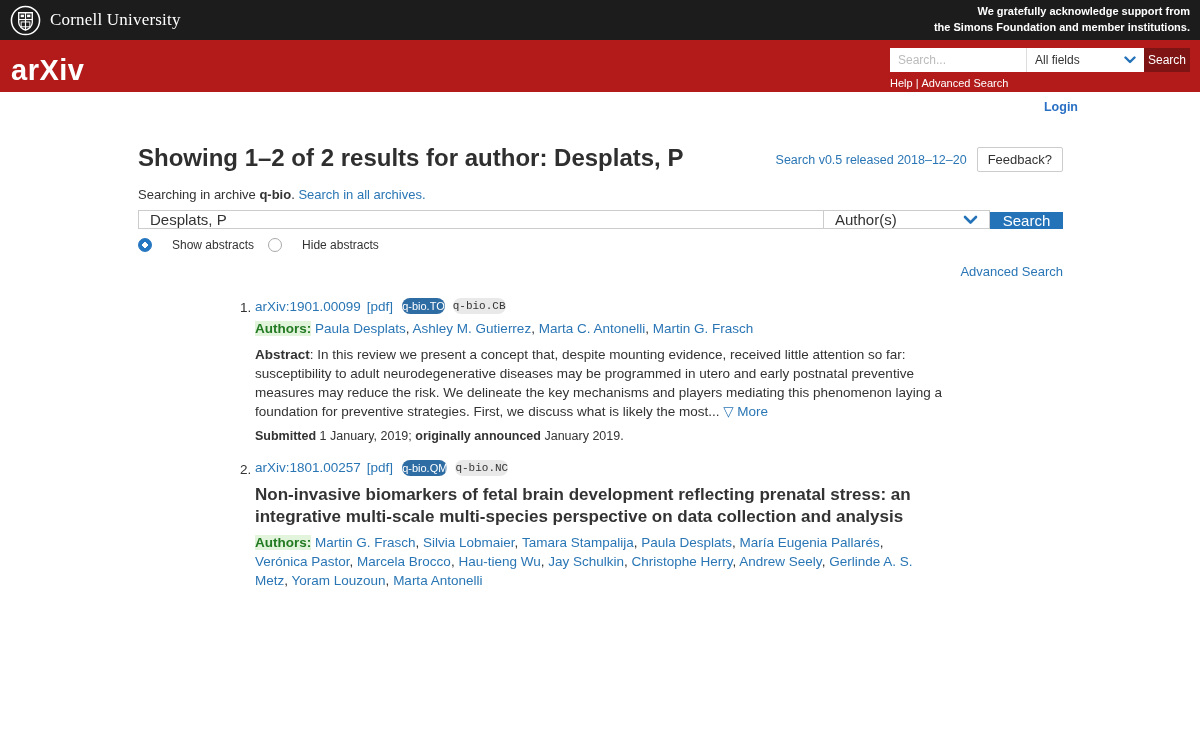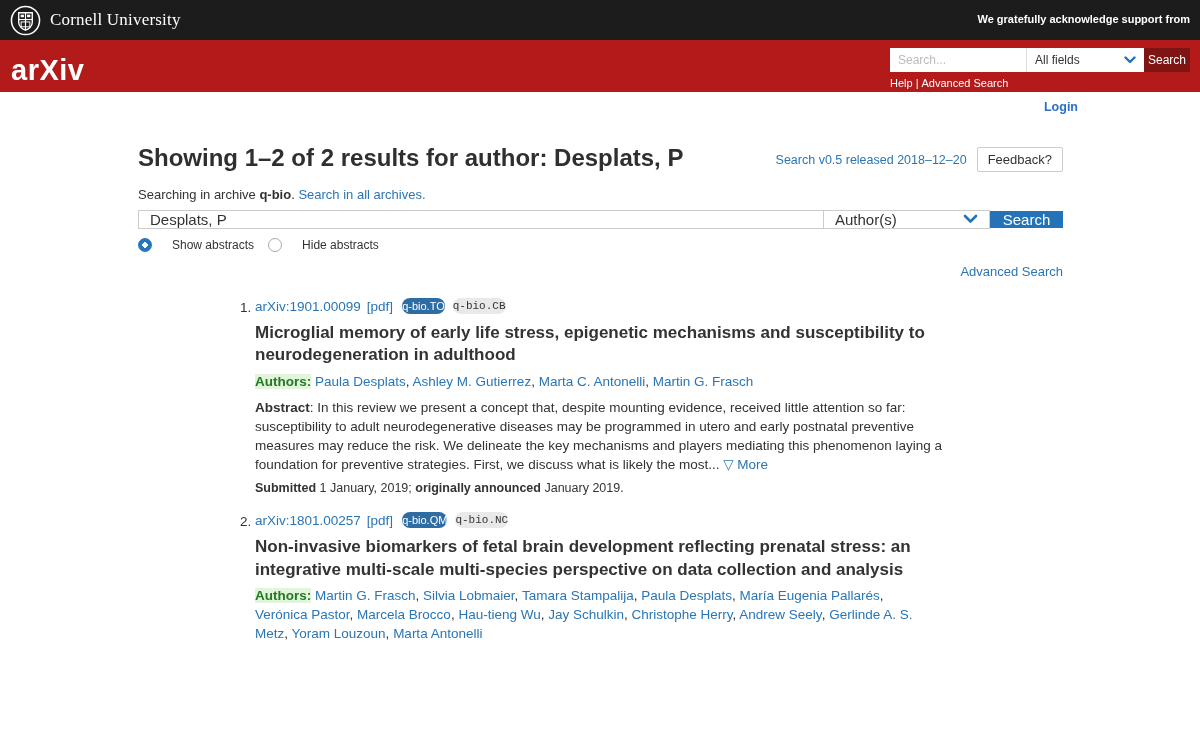--- a/index.html
+++ b/index.html
@@ -67,21 +67,21 @@
   .header-right { display: flex; align-items: center; gap: 10px; margin-left: 44px; }
   .version-link { font-size: 12.5px; }
   .feedback-btn {
     background: #fff; border: 1px solid #ccc; border-radius: 2px;
     font-size: 13px; color: #333; padding: 4px 10px; cursor: pointer;
     font-family: "Liberation Sans", sans-serif;
   }
   .archive-line { margin-top: 15px; font-size: 13px; color: #333; }
   .archive-line b { font-weight: bold; }
 
-  .search-row { margin-top: 7px; display: flex; align-items: center; height: 20px; }
+  .search-row { margin-top: 7px; display: flex; align-items: flex-end; height: 20px; }
   .query-input {
     width: 686px; border: 1px solid #ccc; padding: 0 11px;
     font-size: 15px; color: #333; outline: none;
     font-family: "Liberation Sans", sans-serif;
   }
   .field-select {
     width: 166px; border: 1px solid #ccc; border-left: none; background: #fff;
     display: flex; align-items: center; justify-content: space-between;
     padding: 0 11px; font-size: 15px; color: #333; cursor: pointer;
   }
@@ -163,20 +163,21 @@
       <line x1="9" y1="15" x2="23" y2="15" stroke="#fff" stroke-width="1.2"></line>
       <line x1="16" y1="8" x2="16" y2="26" stroke="#fff" stroke-width="1.2"></line>
       <rect x="11" y="10" width="3.4" height="2.6" fill="#fff"></rect>
       <rect x="17.6" y="10" width="3.4" height="2.6" fill="#fff"></rect>
       <rect x="11.5" y="17.5" width="9" height="5" fill="none" stroke="#fff" stroke-width="1"></rect>
     </svg>
     <span class="cornell-name">Cornell University</span>
   </div>
   <div class="support-text">
     <div>We gratefully acknowledge support from</div>
+    <div>the Simons Foundation and member institutions.</div>
   </div>
 </div>
 
 <div class="banner">
   <a class="arxiv-logo">arXiv</a>
   <div class="banner-search">
     <div class="banner-search-row">
       <input class="banner-input" placeholder="Search..." style="">
       <div class="banner-select">
         <span>All fields</span>
@@ -240,21 +241,20 @@
 
     <li class="result">
       <span class="result-num">1.</span>
       <div class="result-body">
         <div class="result-head">
           <a class="link id-link">arXiv:1901.00099</a>
           <a class="link pdf-link">[pdf]</a>
           <span class="badge primary">q-bio.TO</span>
           <span class="badge secondary">q-bio.CB</span>
         </div>
-        <p class="result-title">Microglial memory of early life stress, epigenetic mechanisms and susceptibility to neurodegeneration in adulthood</p>
         <p class="authors-line"><span class="authors-label">Authors:</span> <span><a class="link">Paula Desplats</a>, <a class="link">Ashley M. Gutierrez</a>, <a class="link">Marta C. Antonelli</a>, <a class="link">Martin G. Frasch</a></span></p>
         <p class="abstract"><b>Abstract</b><span>: In this review we present a concept that, despite mounting evidence, received little attention so far: susceptibility to adult neurodegenerative diseases may be programmed in utero and early postnatal preventive measures may reduce the risk. We delineate the key mechanisms and players mediating this phenomenon laying a foundation for preventive strategies. First, we discuss what is likely the most... </span><a class="link">▽ More</a></p>
         <p class="submitted-line"><b>Submitted</b><span> 1 January, 2019; </span><b>originally announced</b><span> January 2019.</span></p>
       </div>
     </li>
 
     <li class="result">
       <span class="result-num">2.</span>
       <div class="result-body">
         <div class="result-head">

